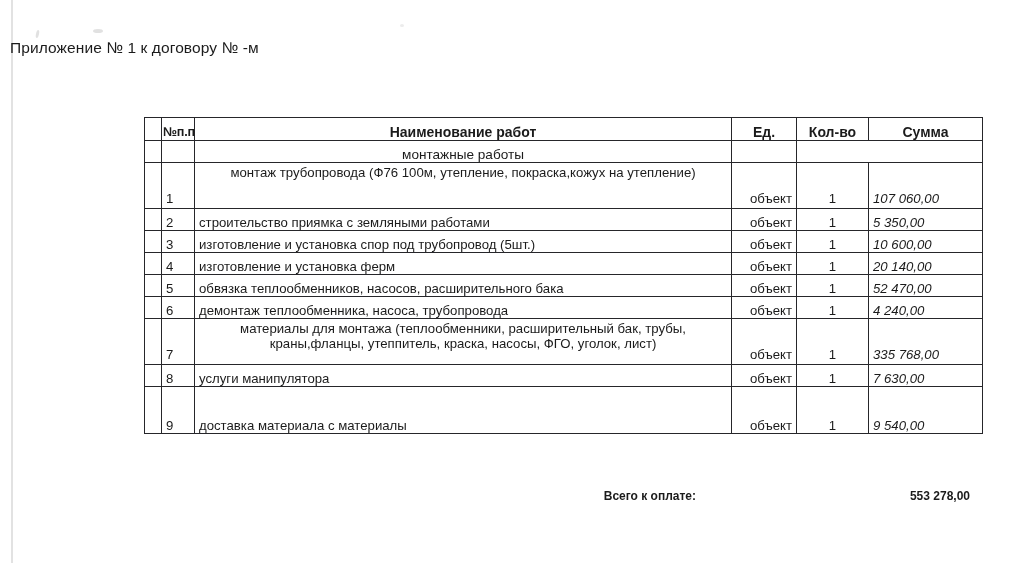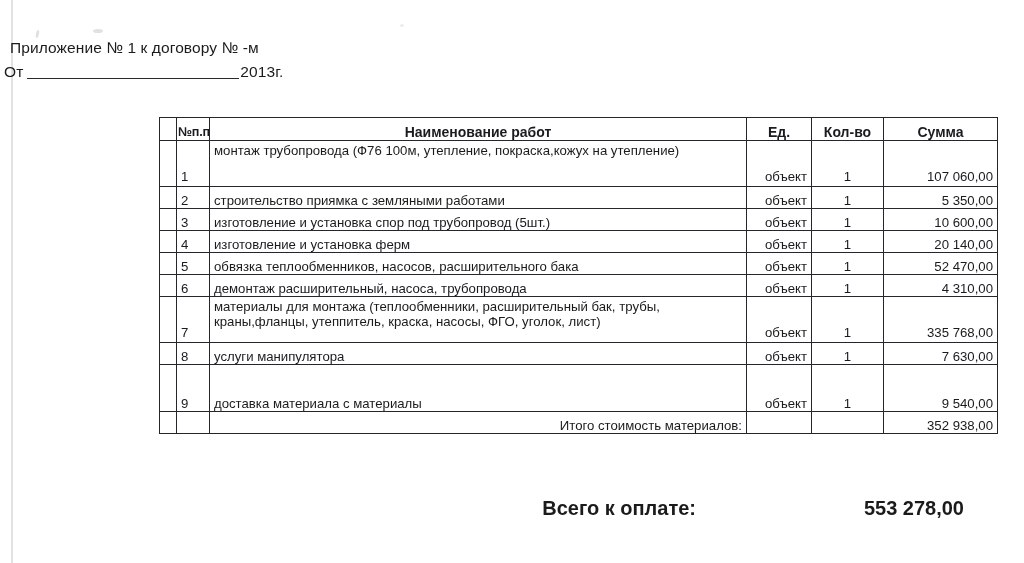--- a/index.html
+++ b/index.html
@@ -57,21 +57,21 @@
     width: 212px;
     border-bottom: 1.5px solid #2a2a2a;
     height: 14px;
     vertical-align: -2px;
     margin: 0 1px 0 4px;
   }
 
   
   .table-wrap {
     position: absolute;
-    left: 159px;
+    left: 144px;
     top: 117px;
     width: 838px;
   }
   table.estimate {
     border-collapse: collapse;
     width: 838px;
     table-layout: fixed;
     font-size: 13.2px;
     line-height: 15px;
   }
@@ -104,25 +104,25 @@
     font-weight: bold;
     vertical-align: middle;
     height: 21px;
     font-size: 13.6px;
   }
 
   td.cell-num { text-align: left; padding-left: 3px; }
   td.cell-desc { text-align: left; padding-left: 5px; }
   td.cell-unit { text-align: right; }
   td.cell-qty { text-align: center; }
-  td.cell-sum { text-align: right; padding-right: 12px; }
+  td.cell-sum { text-align: left; padding-right: 12px; font-style: italic; }
 
   tr.r-normal td { height: 21px; }
   tr.r-tall td { height: 43px; }
-  tr.r-tall td.cell-desc { vertical-align: top; padding-top: 2px; }
+  tr.r-tall td.cell-desc { vertical-align: top; padding-top: 2px; text-align: center; }
   tr.r-tall td.cell-num,
   tr.r-tall td.cell-unit,
   tr.r-tall td.cell-qty,
   tr.r-tall td.cell-sum { vertical-align: bottom; padding-bottom: 2px; }
 
   tr.r-spaced td { height: 46px; }
 
   td.total-label {
     text-align: right;
     padding-right: 3px;
@@ -130,47 +130,45 @@
   }
 
   
   .grand-total {
     position: absolute;
     left: 148px;
     top: 489px;
     width: 838px;
     height: 24px;
     font-weight: bold;
-    font-size: 20px;
-    margin-top: 8px;
+    font-size: 12px;
   }
   .grand-total .gt-label {
     position: absolute;
     right: 290px;
     top: 0;
     white-space: nowrap;
   }
   .grand-total .gt-value {
     position: absolute;
-    right: 22px;
+    right: 16px;
     top: 0;
     white-space: nowrap;
   }
 </style>
 </head>
 <body>
 
 <div class="scan-edge-left"></div>
 <div class="speck s1"></div>
 <div class="speck s2"></div>
 <div class="speck s3"></div>
 
 <div class="doc-header">
   <div class="line1">Приложение № 1 к договору №        -м</div>
-  <div class="line2"><span>От</span><span class="blank-rule"></span><span>2013г.</span></div>
 </div>
 
 <div class="table-wrap">
   <table class="estimate">
     <colgroup>
       <col class="c-pad">
         <col class="c-num">
         <col class="c-desc">
       <col class="c-unit">
         <col class="c-qty">
@@ -180,20 +178,27 @@
 
       <tr class="hdr">
         <td></td>
         <td class="h-num">№п.п</td>
         <td class="h-desc">Наименование работ</td>
         <td class="h-unit">Ед.</td>
         <td class="h-qty">Кол-во</td>
         <td class="h-sum">Сумма</td>
       </tr>
 
+      <tr>
+        <td></td>
+        <td></td>
+        <td class="section">монтажные работы</td>
+        <td></td>
+        <td colspan="2"></td>
+      </tr>
 
       <tr class="r-tall">
         <td></td>
         <td class="cell-num">1</td>
         <td class="cell-desc">монтаж трубопровода (Ф76 100м, утепление, покраска,кожух на утепление)</td>
         <td class="cell-unit">объект</td>
         <td class="cell-qty">1</td>
         <td class="cell-sum">107 060,00</td>
       </tr>
 
@@ -229,24 +234,24 @@
         <td class="cell-num">5</td>
         <td class="cell-desc">обвязка теплообменников, насосов, расширительного бака</td>
         <td class="cell-unit">объект</td>
         <td class="cell-qty">1</td>
         <td class="cell-sum">52 470,00</td>
       </tr>
 
       <tr class="r-normal">
         <td></td>
         <td class="cell-num">6</td>
-        <td class="cell-desc">демонтаж расширительный, насоса, трубопровода</td>
-        <td class="cell-unit">объект</td>
-        <td class="cell-qty">1</td>
-        <td class="cell-sum">4 310,00</td>
+        <td class="cell-desc">демонтаж теплообменника, насоса, трубопровода</td>
+        <td class="cell-unit">объект</td>
+        <td class="cell-qty">1</td>
+        <td class="cell-sum">4 240,00</td>
       </tr>
 
 
 
       <tr class="r-tall">
         <td></td>
         <td class="cell-num">7</td>
         <td class="cell-desc">материалы для монтажа (теплообменники, расширительный бак, трубы, краны,фланцы, утеппитель, краска, насосы, ФГО, уголок, лист)</td>
         <td class="cell-unit">объект</td>
         <td class="cell-qty">1</td>
@@ -264,28 +269,20 @@
 
       <tr class="r-spaced">
         <td></td>
         <td class="cell-num">9</td>
         <td class="cell-desc">доставка материала с материалы</td>
         <td class="cell-unit">объект</td>
         <td class="cell-qty">1</td>
         <td class="cell-sum">9 540,00</td>
       </tr>
 
-      <tr>
-        <td></td>
-        <td></td>
-        <td class="total-label">Итого стоимость материалов:</td>
-        <td></td>
-        <td></td>
-        <td class="cell-sum">352 938,00</td>
-      </tr>
 
     </tbody>
   </table>
 </div>
 
 <div class="grand-total">
   <span class="gt-label">Всего к оплате:</span>
   <span class="gt-value">553 278,00</span>
 </div>
 

